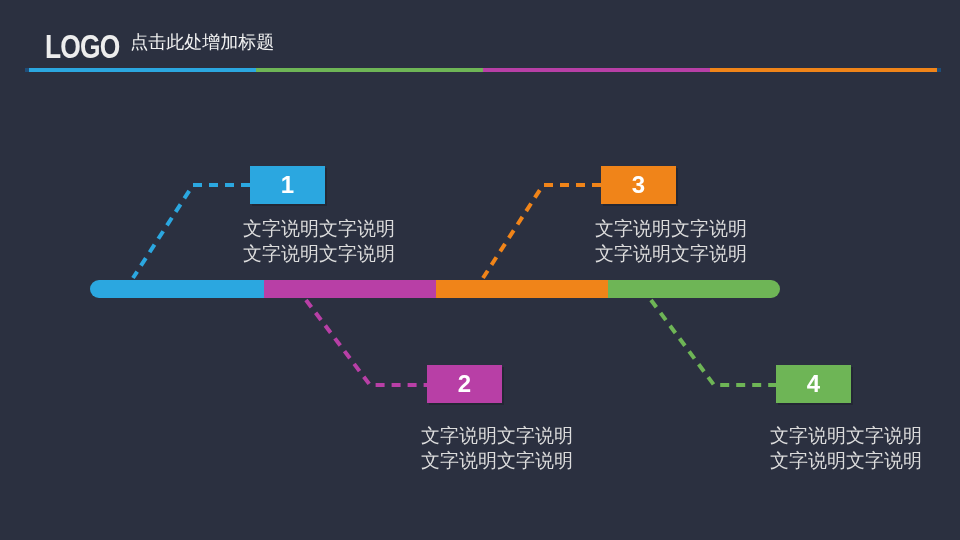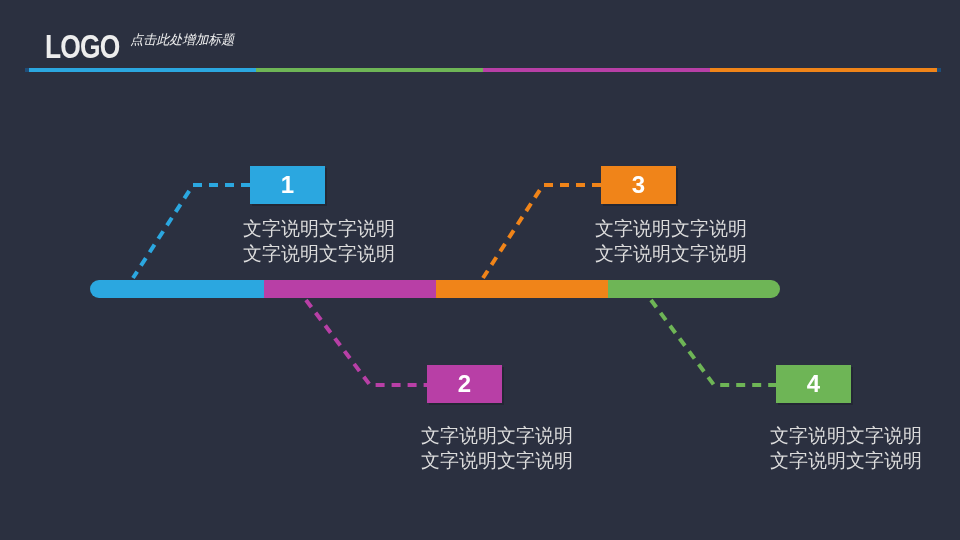--- a/index.html
+++ b/index.html
@@ -28,26 +28,25 @@
     font-size: 33px;
     font-weight: bold;
     color: #EDEDED;
     letter-spacing: -1px;
     transform: scaleX(0.80);
     transform-origin: left center;
     display: inline-block;
     line-height: 1;
   }
   .header-title {
-    font-size: 13px;
+    font-size: 18px;
     color: #F2F2F2;
     margin-left: -8px;
     line-height: 1;
     padding-top: 3px;
-    font-style: italic;
   }
   .divider {
     position: absolute;
     left: 25px;
     top: 68px;
     width: 916px;
     height: 4px;
     display: flex;
   }
   .divider .cap { width: 4px; height: 4px; }

